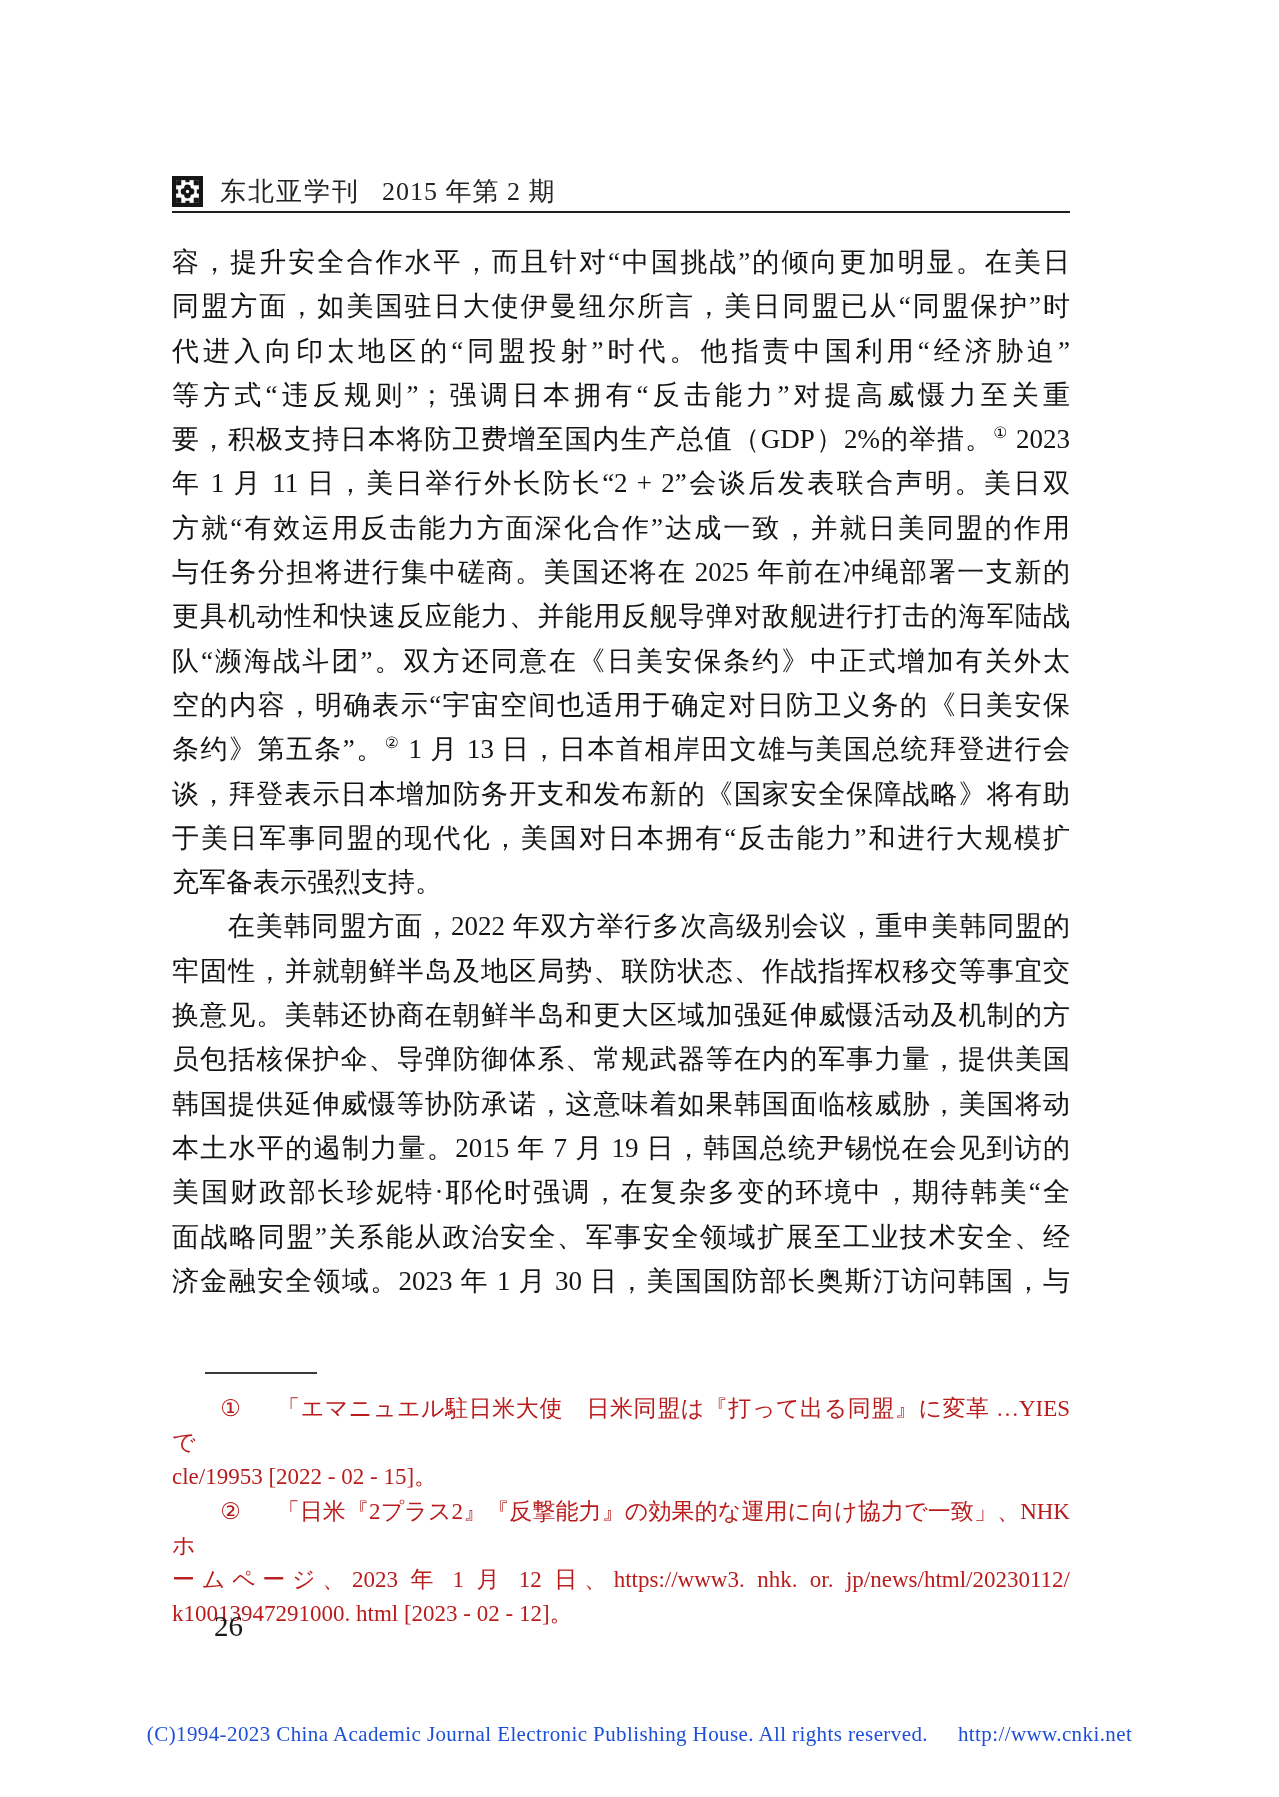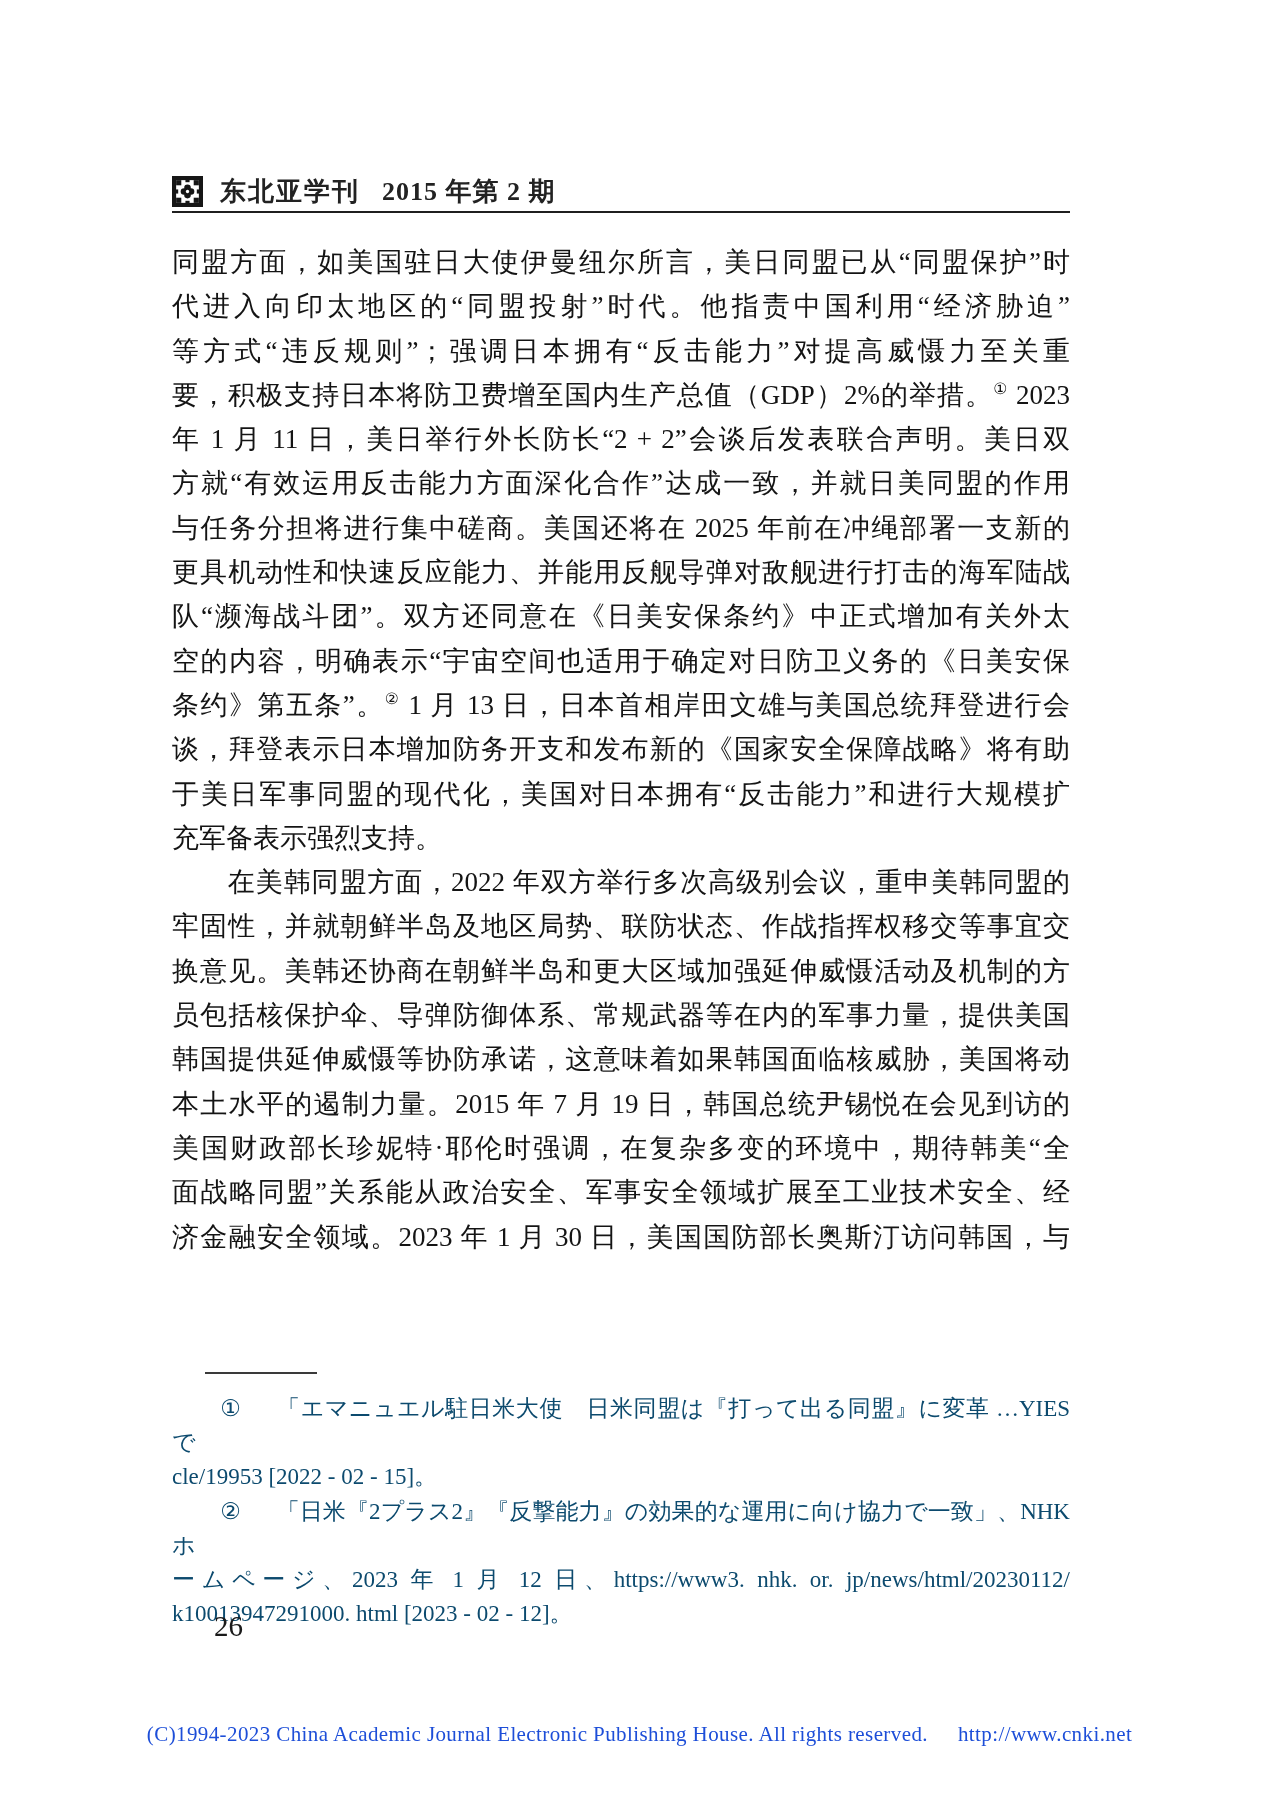--- a/index.html
+++ b/index.html
@@ -9,21 +9,21 @@
     margin:0 auto;
     background:#ffffff;
     font-family:"Liberation Serif","DejaVu Serif",serif;
     color:#1c1c1c;
     overflow:hidden;
   }
   
   .header {
     position:absolute; top:174px; left:172px; width:898px;
     display:flex; align-items:center;
-    font-size:26px; color:#222;font-weight:bold;
+    font-size:26px; color:#222;
   }
   .logo { width:31px; height:31px; margin-right:17px; flex:0 0 auto; }
   .journal-name { letter-spacing:2px; }
   .journal-issue { margin-left:22px; letter-spacing:1px; }
   .header-rule {
     position:absolute; top:211px; left:172px; width:898px; height:2px;
     background:#1f1f1f;
   }
   
   .body-text {
@@ -34,21 +34,21 @@
   .bl { text-align:justify; text-align-last:justify; height:44.3px; overflow:visible; }
   .bl.end { text-align-last:left; }
   sup.fnref { font-size:0.58em; vertical-align:super; line-height:0; }
   
   .fn-rule {
     position:absolute; top:1372px; left:205px; width:112px; height:2px;
     background:#3a3a3a;
   }
   .footnotes {
     position:absolute; top:1392px; left:172px; width:898px;
-    font-size:23px; line-height:34.2px; color:#0c4a6e;
+    font-size:23px; line-height:34.2px; color:#b91c1c;
   }
   .fl { text-align:justify; text-align-last:justify; }
   .fl.first { text-indent:2.1em; }
   .fl.end { text-align-last:left; }
   .fn-marker { margin-right:1.55em; }
   
   .page-number {
     position:absolute; top:1610px; left:214px;
     font-size:29px; color:#1a1a1a;
   }
@@ -84,20 +84,21 @@
       <circle cx="18.4" cy="15" r="3.2" fill="#161616"></circle>
       <circle cx="15" cy="18.5" r="3.2" fill="#161616"></circle>
       <circle cx="15" cy="15" r="1.6" fill="#ffffff"></circle>
     </svg>
     <span class="journal-name">东北亚学刊</span>
     <span class="journal-issue">2015 年第 2 期</span>
   </div>
   <div class="header-rule"></div>
 
   <div class="body-text">
+    <div class="bl"><span>容，提升安全合作水平，而且针对“中国挑战”的倾向更加明显。在美日</span><sup class="fnref"></sup><span></span></div>
     <div class="bl"><span>同盟方面，如美国驻日大使伊曼纽尔所言，美日同盟已从“同盟保护”时</span><sup class="fnref"></sup><span></span></div>
     <div class="bl"><span>代进入向印太地区的“同盟投射”时代。他指责中国利用“经济胁迫”</span><sup class="fnref"></sup><span></span></div>
     <div class="bl"><span>等方式“违反规则”；强调日本拥有“反击能力”对提高威慑力至关重</span><sup class="fnref"></sup><span></span></div>
     <div class="bl"><span>要，积极支持日本将防卫费增至国内生产总值（GDP）2%的举措。</span><sup class="fnref">①</sup><span> 2023</span></div>
     <div class="bl"><span>年 1 月 11 日，美日举行外长防长“2 + 2”会谈后发表联合声明。美日双</span><sup class="fnref"></sup><span></span></div>
     <div class="bl"><span>方就“有效运用反击能力方面深化合作”达成一致，并就日美同盟的作用</span><sup class="fnref"></sup><span></span></div>
     <div class="bl"><span>与任务分担将进行集中磋商。美国还将在 2025 年前在冲绳部署一支新的</span><sup class="fnref"></sup><span></span></div>
     <div class="bl"><span>更具机动性和快速反应能力、并能用反舰导弹对敌舰进行打击的海军陆战</span><sup class="fnref"></sup><span></span></div>
     <div class="bl"><span>队“濒海战斗团”。双方还同意在《日美安保条约》中正式增加有关外太</span><sup class="fnref"></sup><span></span></div>
     <div class="bl"><span>空的内容，明确表示“宇宙空间也适用于确定对日防卫义务的《日美安保</span><sup class="fnref"></sup><span></span></div>

